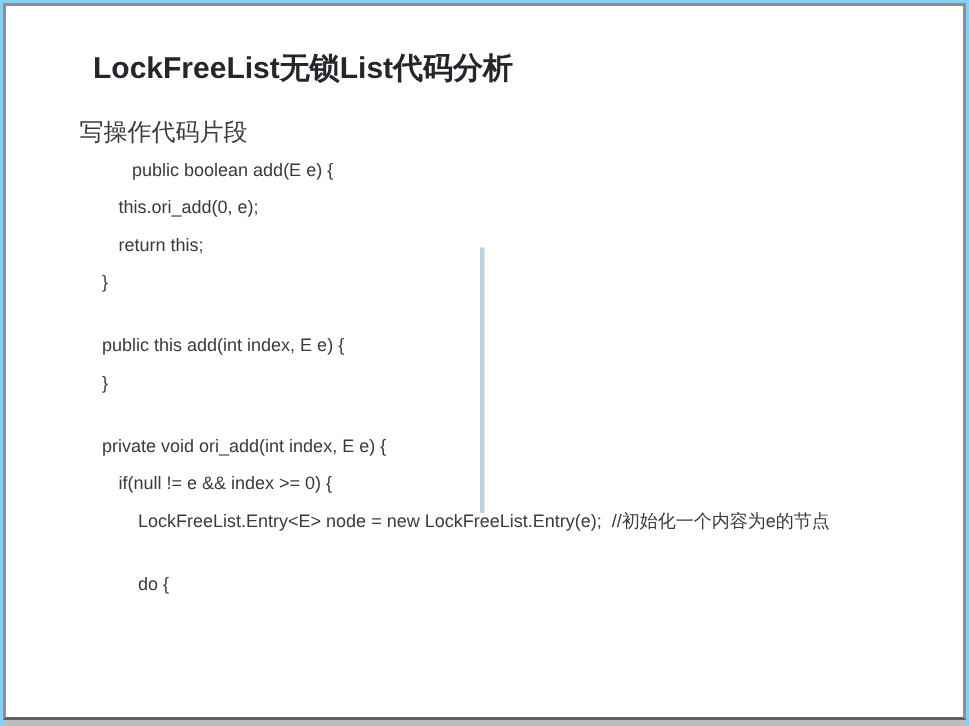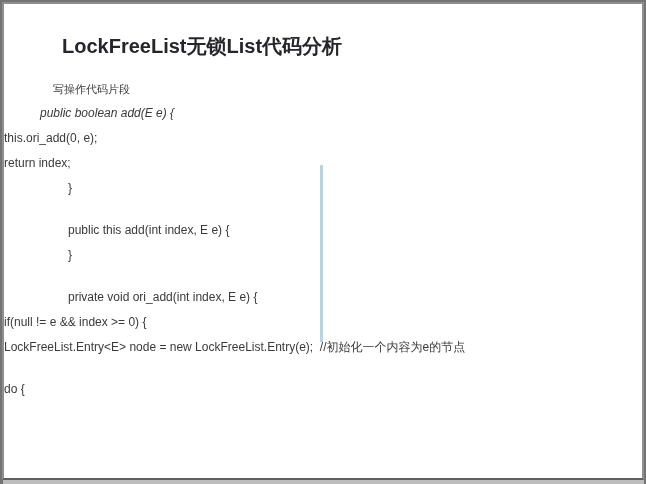--- a/index.html
+++ b/index.html
@@ -5,21 +5,21 @@
   html, body {
     margin: 0;
     padding: 0;
     background: #ffffff;
     font-family: "Liberation Sans", sans-serif;
   }
   .canvas {
     position: relative;
     width: 646px;
     height: 484px;
-    background: #737373;
+    background: #7dd3fc;
     overflow: hidden;
   }
   .page {
     position: absolute;
     left: 2px;
     top: 2px;
     width: 642px;
     height: 478px;
     box-sizing: border-box;
     background: #ffffff;
@@ -42,63 +42,63 @@
     font-size: 20px;
     line-height: 26px;
     font-weight: bold;
     color: var(--title-text, #25252b);
     white-space: nowrap;
   }
   .section-label {
     position: absolute;
     left: 49px;
     top: 77px;
-    font-size: 11px;
+    font-size: 16px;
     line-height: 16px;
     color: var(--body-text, #3a3a3a);
     white-space: nowrap;
   }
   .code-block {
     position: absolute;
     left: 0;
     top: 97px;
     width: 100%;
     font-size: 12px;
     color: var(--body-text, #3a3a3a);
   }
   .code-line {
     height: 25px;
     line-height: 25px;
     white-space: pre;
   }
   .code-line.blank { height: 17px; }
-  .ind0 { padding-left: 36px; font-style: italic; }
+  .ind0 { padding-left: 84px; }
   .ind1 { padding-left: 64px; }
-  .ind2 { }
-  .ind3 { }
+  .ind2 { padding-left: 75px; }
+  .ind3 { padding-left: 88px; }
   .v-line {
     position: absolute;
     left: 316px;
     top: 161px;
     width: 3px;
     height: 177px;
     background: var(--accent-line, #b9d3e2);
   }
 </style>
 </head>
 <body>
 
 <div class="canvas">
   <div class="page">
     <h1 class="title">LockFreeList无锁List代码分析</h1>
     <div class="section-label">写操作代码片段</div>
     <div class="code-block">
         <div class="code-line ind0">public boolean add(E e) {</div>
         <div class="code-line ind2">this.ori_add(0, e);</div>
-        <div class="code-line ind2">return index;</div>
+        <div class="code-line ind2">return this;</div>
         <div class="code-line ind1">}</div>
         <div class="code-line ind0 blank"></div>
         <div class="code-line ind1">public this add(int index, E e) {</div>
         <div class="code-line ind1">}</div>
         <div class="code-line ind0 blank"></div>
         <div class="code-line ind1">private void ori_add(int index, E e) {</div>
         <div class="code-line ind2">if(null != e &amp;&amp; index &gt;= 0) {</div>
         <div class="code-line ind3">LockFreeList.Entry&lt;E&gt; node = new LockFreeList.Entry(e);  //初始化一个内容为e的节点</div>
         <div class="code-line ind0 blank"></div>
         <div class="code-line ind3">do {</div>

